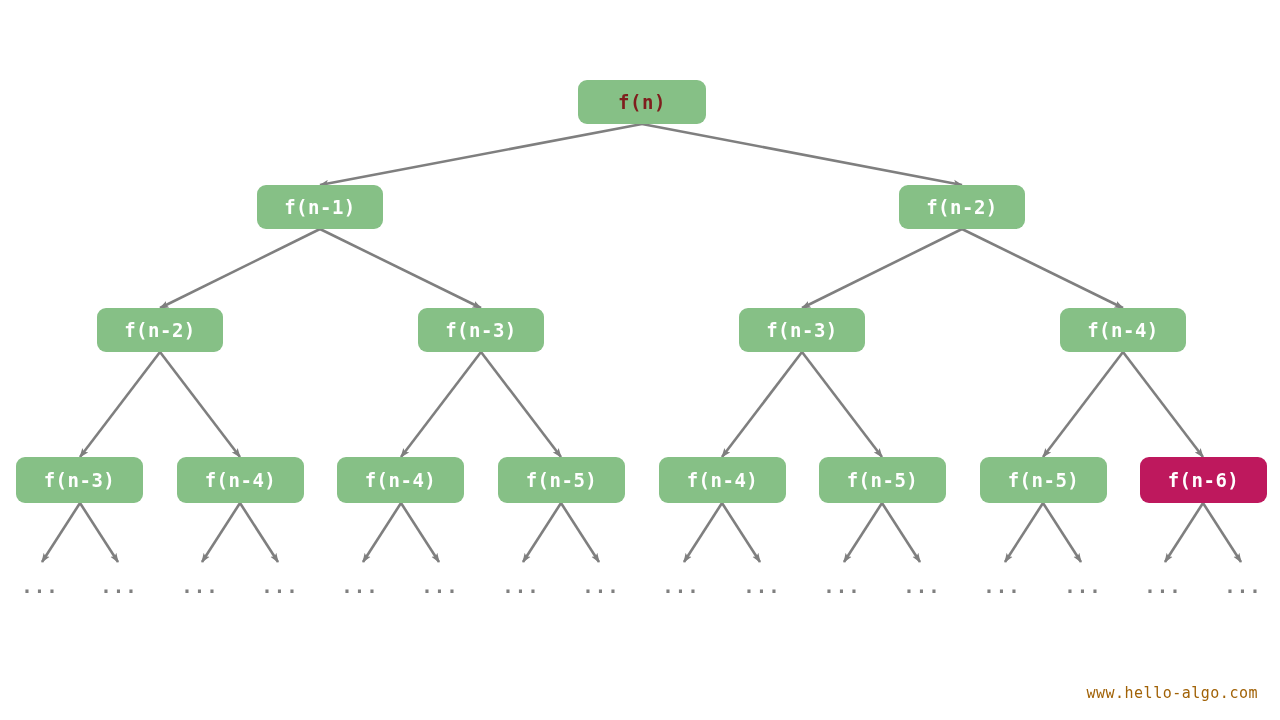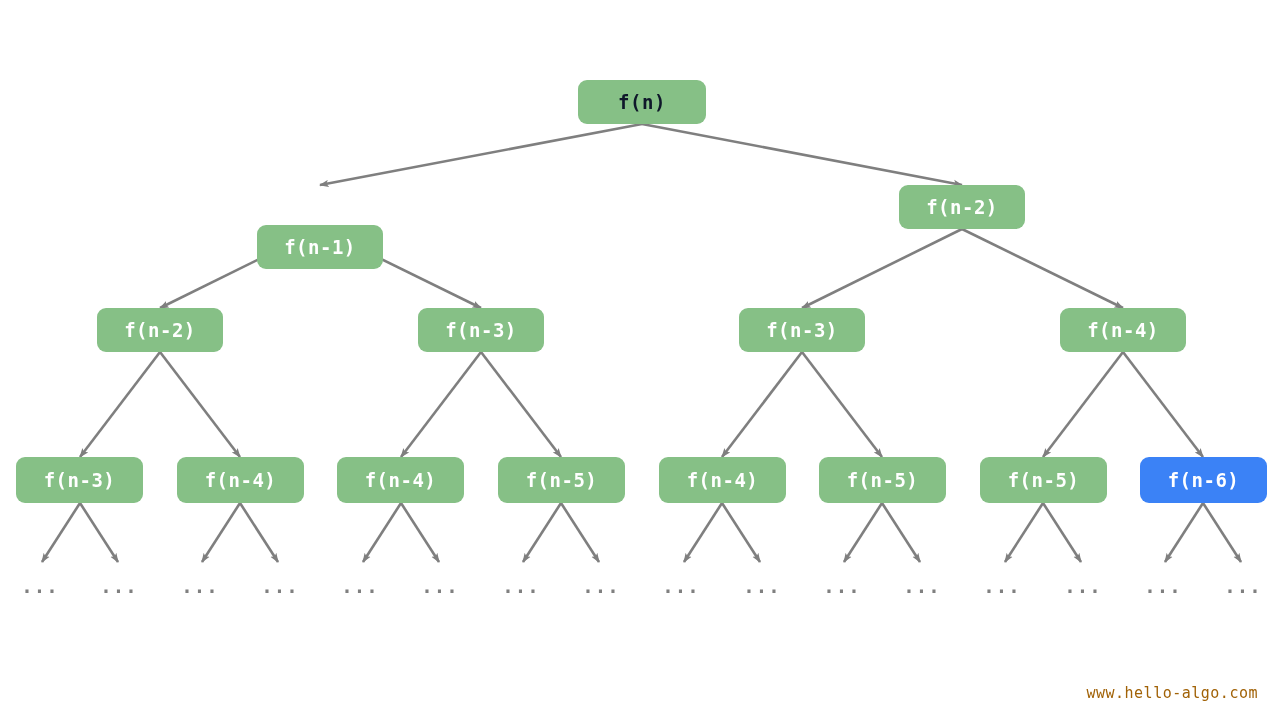--- a/index.html
+++ b/index.html
@@ -105,24 +105,24 @@
         <line x1="882" y1="503" x2="844" y2="562" stroke="#7f7f7f" stroke-width="2.6" stroke-linecap="butt" marker-end="url(#arrowhead)"></line>
         <line x1="882" y1="503" x2="920" y2="562" stroke="#7f7f7f" stroke-width="2.6" stroke-linecap="butt" marker-end="url(#arrowhead)"></line>
         <line x1="1043" y1="503" x2="1005" y2="562" stroke="#7f7f7f" stroke-width="2.6" stroke-linecap="butt" marker-end="url(#arrowhead)"></line>
         <line x1="1043" y1="503" x2="1081" y2="562" stroke="#7f7f7f" stroke-width="2.6" stroke-linecap="butt" marker-end="url(#arrowhead)"></line>
         <line x1="1203" y1="503" x2="1165" y2="562" stroke="#7f7f7f" stroke-width="2.6" stroke-linecap="butt" marker-end="url(#arrowhead)"></line>
         <line x1="1203" y1="503" x2="1241" y2="562" stroke="#7f7f7f" stroke-width="2.6" stroke-linecap="butt" marker-end="url(#arrowhead)"></line>
       </g>
   </svg>
 
   <div id="nodes-layer">
-      <div class="node" style="left: 578px; top: 80px; width: 128px; height: 44px; background: rgb(134, 192, 134); color: #0f172a;">
+      <div class="node" style="left: 578px; top: 80px; width: 128px; height: 44px; background: rgb(134, 192, 134); color: #7f1d1d;">
         <span>f(n)</span>
       </div>
-      <div class="node" style="left: 257px; top: 185px; width: 126px; height: 44px; background: rgb(134, 192, 134); color: rgb(255, 255, 255); margin-top: 40px;">
+      <div class="node" style="left: 257px; top: 185px; width: 126px; height: 44px; background: rgb(134, 192, 134); color: rgb(255, 255, 255);">
         <span>f(n-1)</span>
       </div>
       <div class="node" style="left: 899px; top: 185px; width: 126px; height: 44px; background: rgb(134, 192, 134); color: rgb(255, 255, 255);">
         <span>f(n-2)</span>
       </div>
       <div class="node" style="left: 97px; top: 308px; width: 126px; height: 44px; background: rgb(134, 192, 134); color: rgb(255, 255, 255);">
         <span>f(n-2)</span>
       </div>
       <div class="node" style="left: 418px; top: 308px; width: 126px; height: 44px; background: rgb(134, 192, 134); color: rgb(255, 255, 255);">
         <span>f(n-3)</span>
@@ -147,21 +147,21 @@
       </div>
       <div class="node" style="left: 659px; top: 457px; width: 127px; height: 46px; background: rgb(134, 192, 134); color: rgb(255, 255, 255);">
         <span>f(n-4)</span>
       </div>
       <div class="node" style="left: 819px; top: 457px; width: 127px; height: 46px; background: rgb(134, 192, 134); color: rgb(255, 255, 255);">
         <span>f(n-5)</span>
       </div>
       <div class="node" style="left: 980px; top: 457px; width: 127px; height: 46px; background: rgb(134, 192, 134); color: rgb(255, 255, 255);">
         <span>f(n-5)</span>
       </div>
-      <div class="node" style="left: 1140px; top: 457px; width: 127px; height: 46px; background: #3b82f6; color: rgb(255, 255, 255);">
+      <div class="node" style="left: 1140px; top: 457px; width: 127px; height: 46px; background: #be185d; color: rgb(255, 255, 255);">
         <span>f(n-6)</span>
       </div>
     </div>
 
   <div id="ellipses-layer">
       <div class="ellipsis" style="left: 40px; top: 586px; color: rgb(128, 128, 128);">...</div>
       <div class="ellipsis" style="left: 119px; top: 586px; color: rgb(128, 128, 128);">...</div>
       <div class="ellipsis" style="left: 200px; top: 586px; color: rgb(128, 128, 128);">...</div>
       <div class="ellipsis" style="left: 280px; top: 586px; color: rgb(128, 128, 128);">...</div>
       <div class="ellipsis" style="left: 360px; top: 586px; color: rgb(128, 128, 128);">...</div>

